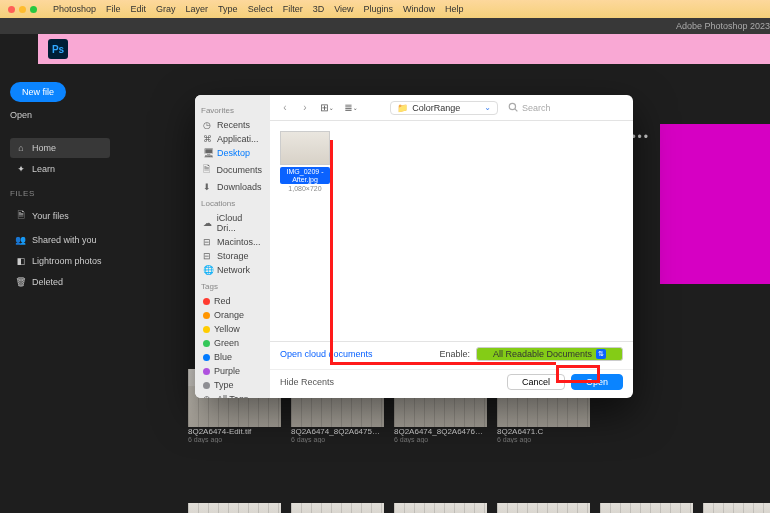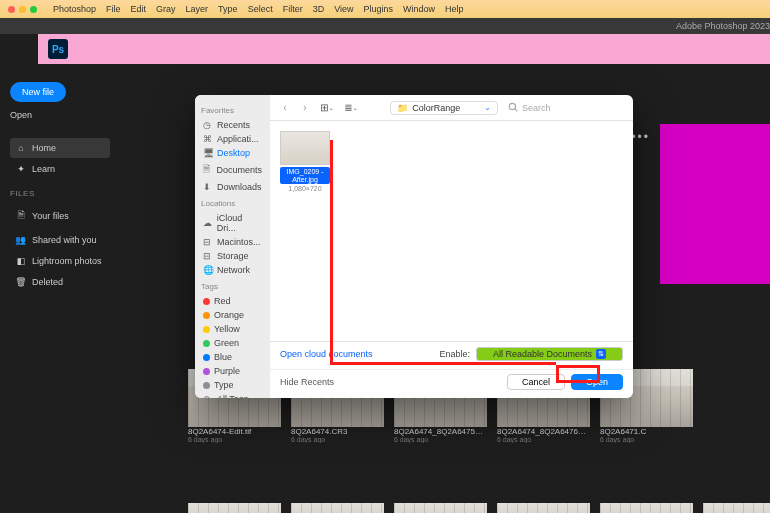--- a/index.html
+++ b/index.html
@@ -154,25 +154,20 @@
     <div class="pink-box"></div>
 
     <div class="thumbs">
       <div class="thumb">
         <div class="thumb-img"></div>
         <div class="thumb-label">8Q2A6474-Edit.tif</div>
         <div class="thumb-sub">6 days ago</div>
       </div>
       <div class="thumb">
         <div class="thumb-img"></div>
-        <div class="thumb-label">8Q2A6474.CR3</div>
-        <div class="thumb-sub">6 days ago</div>
-      </div>
-      <div class="thumb">
-        <div class="thumb-img"></div>
         <div class="thumb-label">8Q2A6474_8Q2A6475_Hdr.CR3</div>
         <div class="thumb-sub">6 days ago</div>
       </div>
       <div class="thumb">
         <div class="thumb-img"></div>
         <div class="thumb-label">8Q2A6474_8Q2A6476_Hdr.CR3</div>
         <div class="thumb-sub">6 days ago</div>
       </div>
       <div class="thumb">
         <div class="thumb-img"></div>

